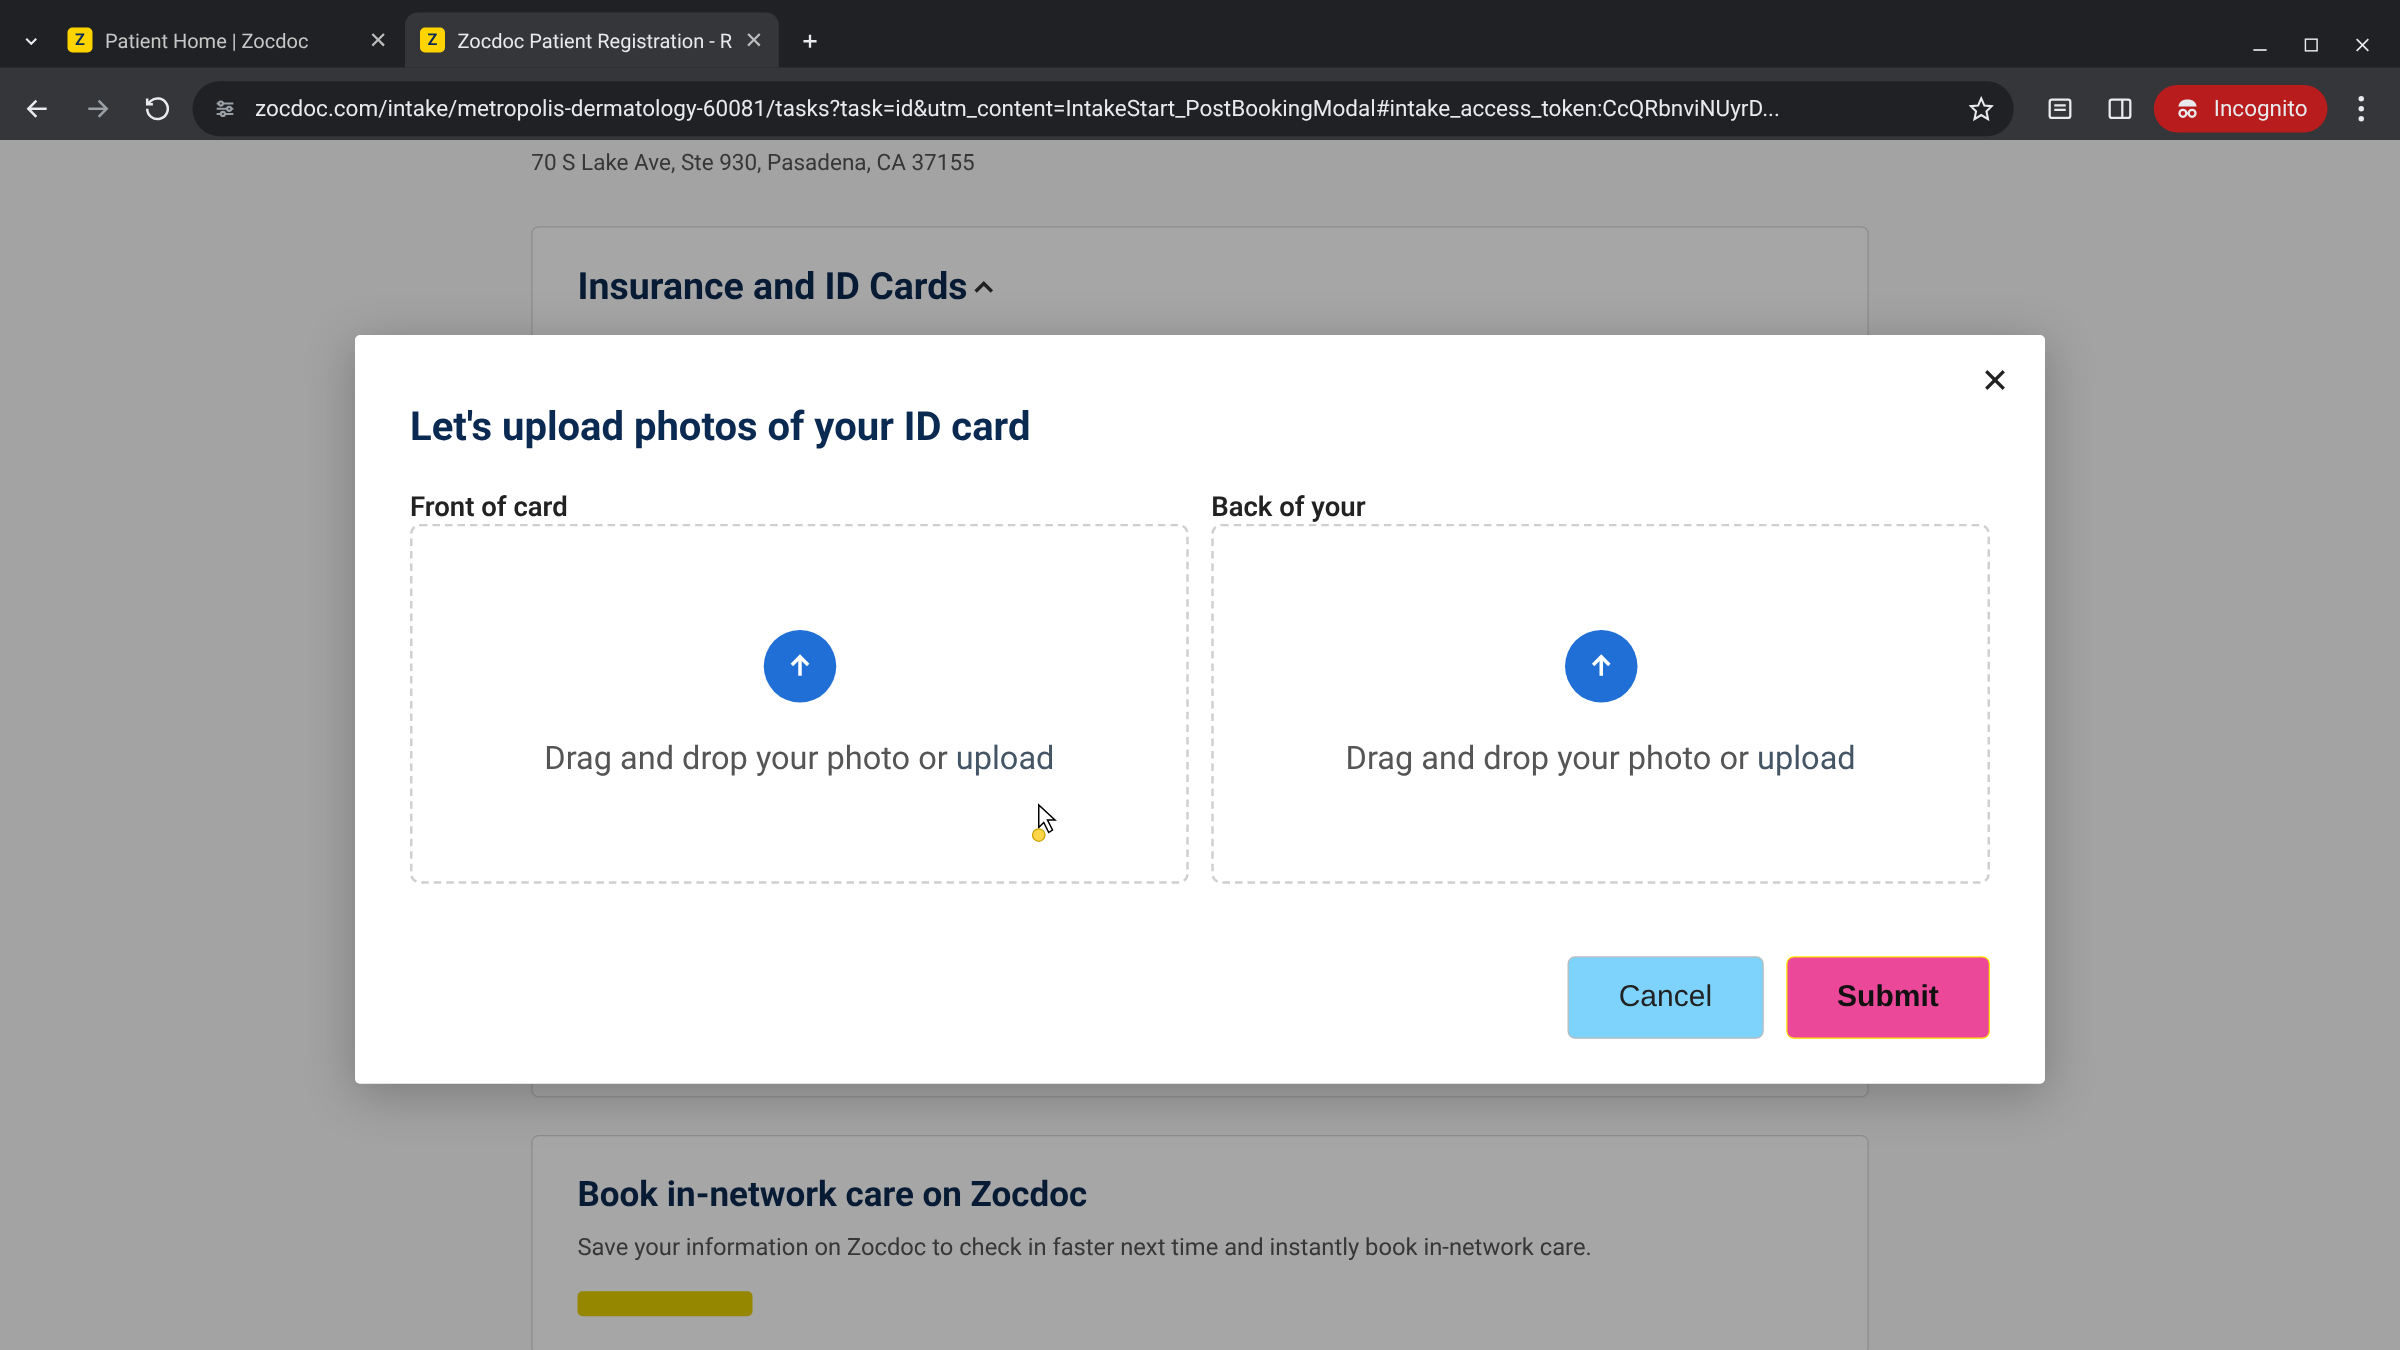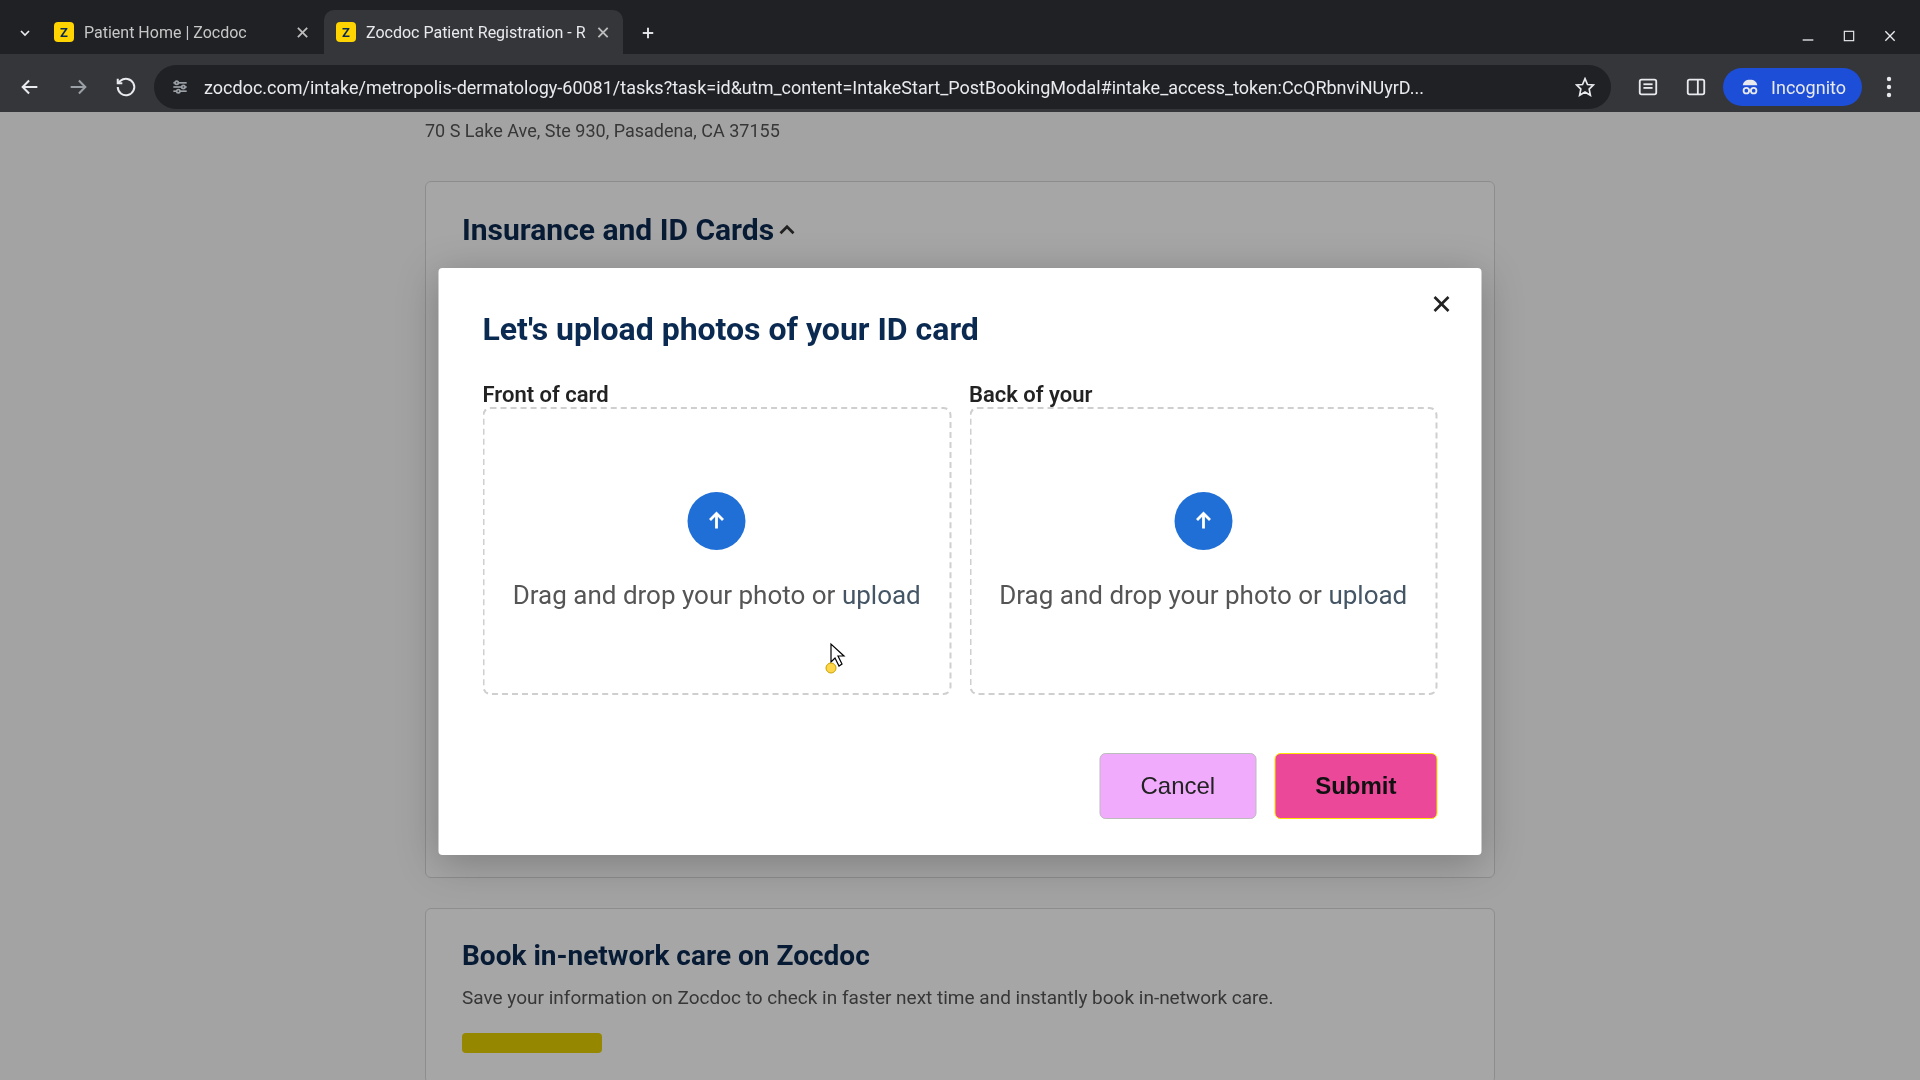--- a/index.html
+++ b/index.html
@@ -84,21 +84,21 @@
     font-size:18px;
   }
   .omnibox .lock { color:#9aa0a6; }
   .omnibox .url { flex:1; white-space:nowrap; overflow:hidden; text-overflow:ellipsis; }
   .omnibox .star { color:#e8eaed; }
   .toolbar-right {
     display:flex;align-items:center;gap:6px;padding-left:8px;
   }
   .incognito-pill {
     display:flex;align-items:center;gap:10px;
-    background:#1d4ed8;color:#e8eaed;
+    background:#b91c1c;color:#e8eaed;
     padding:8px 16px;border-radius:24px;font-size:18px;
   }
   .icon-btn {
     width:42px;height:42px;display:flex;align-items:center;justify-content:center;
     color:#e8eaed;font-size:22px;
   }
 
   
   .viewport {
     position:absolute;
@@ -144,25 +144,25 @@
   
   .spacer { height: 600px; }
 
   
   .modal {
     position:absolute;
     z-index:10;
     top: 156px;
     left: 50%;
     transform: translateX(-50%);
-    width: 1043px;
+    width: 1352px;
     background:#fff;
     border-radius:4px;
     box-shadow:0 8px 40px rgba(0,0,0,.25);
-    padding: 28px 44px 36px 44px;
+    padding: 40px 44px 36px 44px;
   }
   .modal-close {
     position:absolute; top:18px; right:22px;
     font-size:30px; color:#222; cursor:pointer;
     width:36px;height:36px;display:flex;align-items:center;justify-content:center;
   }
   .modal-title {
     font-size:32px;font-weight:700;color:#0b2a52;
     margin: 14px 0 34px 0;
   }
@@ -185,21 +185,21 @@
     display:flex;align-items:center;justify-content:center;
   }
   .drop-text { font-size:26px;color:#555; }
   .drop-text .link { color:#456; }
   .modal-actions {
     display:flex;justify-content:flex-end;gap:18px;margin-top:58px;
   }
   .btn {
     font-size:24px;font-weight:500;
     padding:18px 40px;border-radius:6px;
-    border:1px solid #bbb;background:#f0abfc;color:#222;
+    border:1px solid #bbb;background:#7dd3fc;color:#222;
     cursor:pointer;
   }
   .btn.primary {
     background:#ec4899;border-color:#ffe600;color:#111;font-weight:600;
   }
 
   
   .cursor {
     position:absolute; z-index:50;
     top: 530px; left: 822px;

